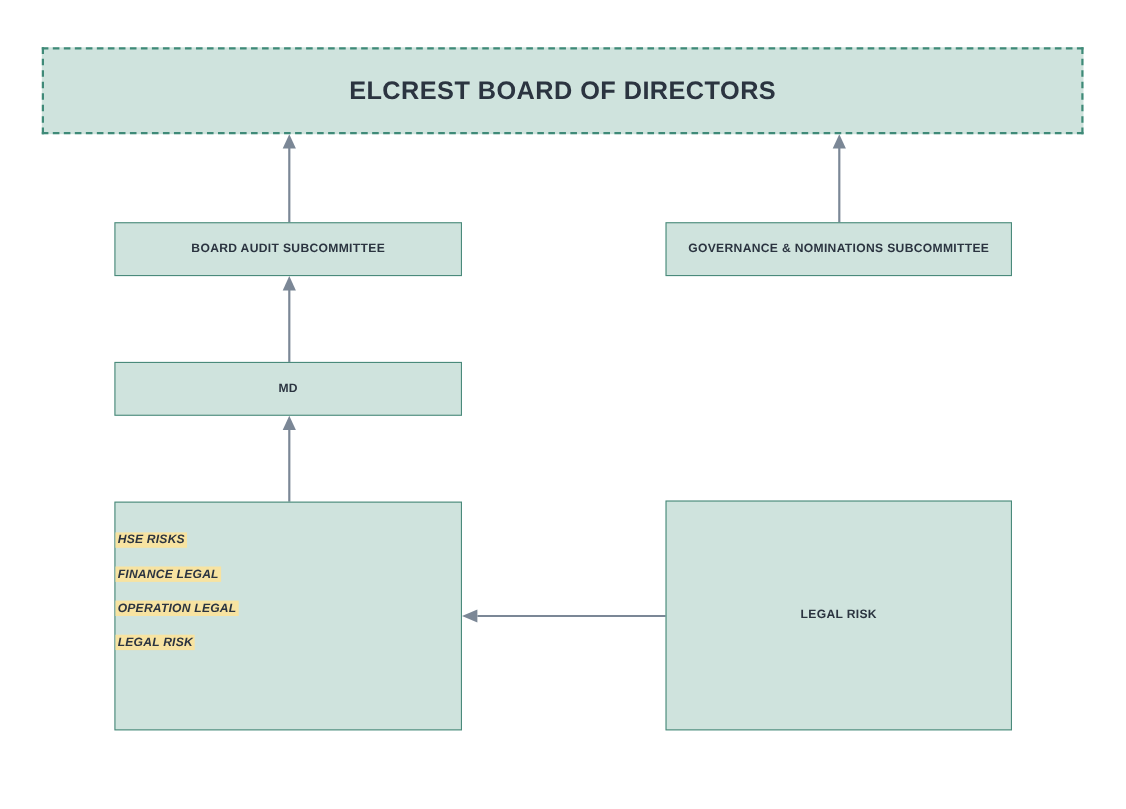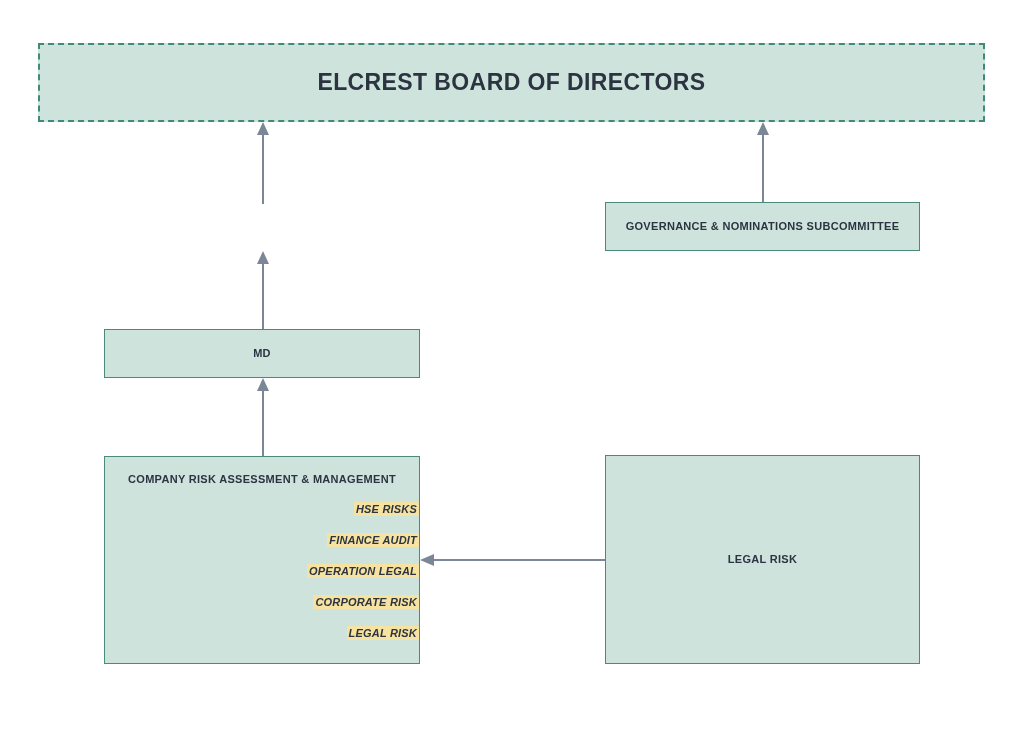--- a/index.html
+++ b/index.html
@@ -101,21 +101,21 @@
     color: #2b3440;
     margin-top: 6px;
   }
   #risk-list {
     margin: 0;
     padding: 0;
     list-style: none;
     margin-top: 14px;
   }
   #risk-list li {
-    text-align: right;
+    text-align: left;
     margin-bottom: 13px;
   }
   .risk-item-text {
     display: inline;
     font-size: 11px;
     font-style: italic;
     font-weight: bold;
     color: #2b3440;
     background: #f7e3a1;
     padding: 1px 2px;
@@ -175,43 +175,42 @@
 
   <svg class="connector" style="left:420px; top:548px; width:187px; height:24px;" viewBox="0 0 187 24">
     <line class="conn-line" x1="187" y1="12" x2="14" y2="12"></line>
     <polygon class="conn-head" points="0,12 14,6 14,18"></polygon>
   </svg>
 
   <div class="node" id="board-box">
     <span class="node-label">ELCREST BOARD OF DIRECTORS</span>
   </div>
 
+  <div class="node" id="audit-box">
+    <span class="node-label">BOARD AUDIT SUBCOMMITTEE</span>
+  </div>
 
   <div class="node" id="md-box">
     <span class="node-label">MD</span>
   </div>
 
   <div class="node" id="governance-box">
     <span class="node-label">GOVERNANCE &amp; NOMINATIONS SUBCOMMITTEE</span>
   </div>
 
   <div class="node" id="company-risk-box">
-    <div id="company-risk-title">COMPANY RISK ASSESSMENT &amp; MANAGEMENT</div>
     <ul id="risk-list">
       <li>
         <span class="risk-item-text">HSE RISKS</span>
       </li>
       <li>
-        <span class="risk-item-text">FINANCE AUDIT</span>
+        <span class="risk-item-text">FINANCE LEGAL</span>
       </li>
       <li>
         <span class="risk-item-text">OPERATION LEGAL</span>
-      </li>
-      <li>
-        <span class="risk-item-text">CORPORATE RISK</span>
       </li>
       <li>
         <span class="risk-item-text">LEGAL RISK</span>
       </li>
     </ul>
   </div>
 
   <div class="node" id="legal-risk-box">
     <span class="node-label">LEGAL RISK</span>
   </div>

